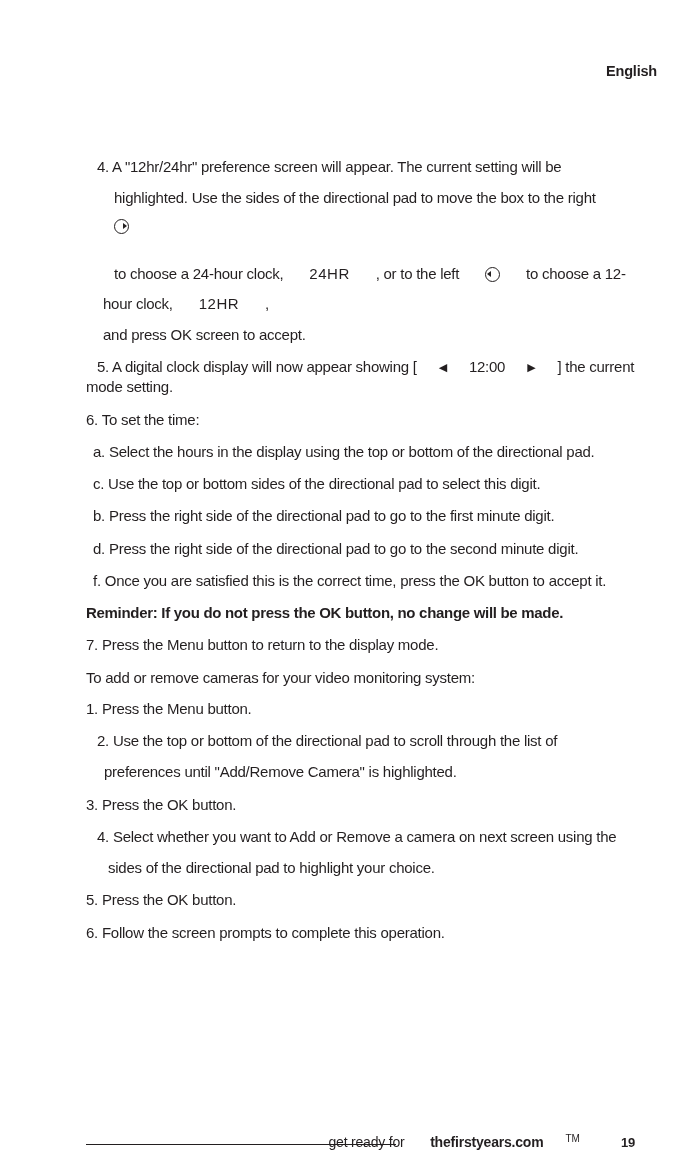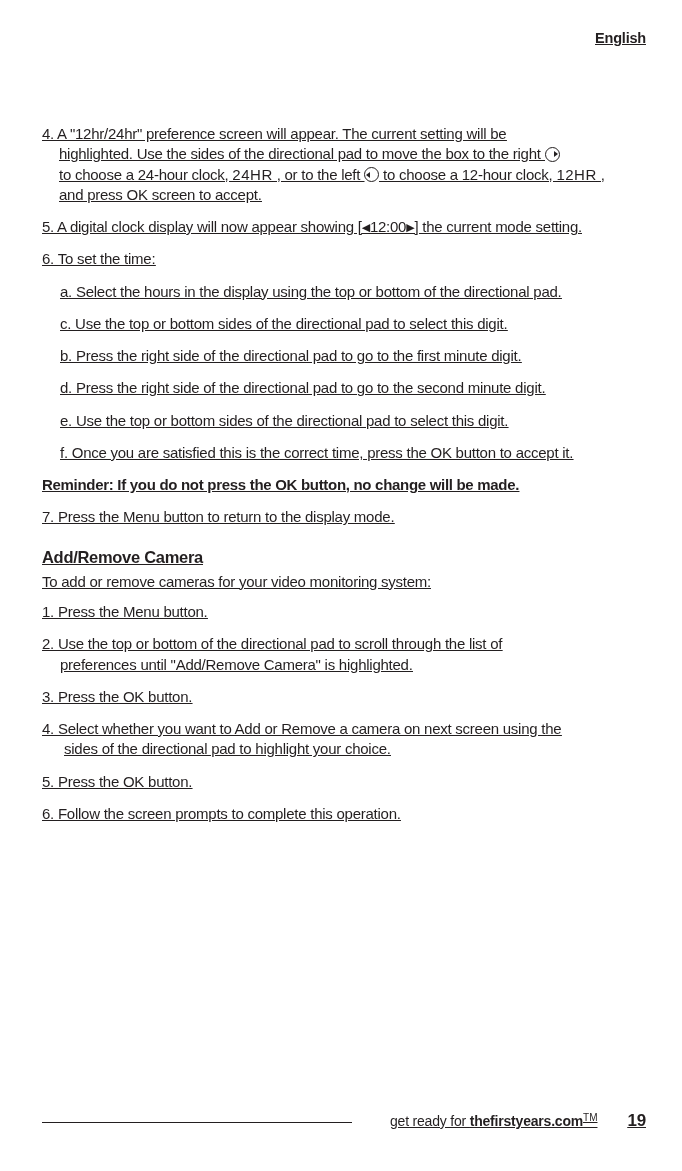--- a/index.html
+++ b/index.html
@@ -1,15 +1,15 @@
 <!DOCTYPE html>
 <html><head>
 <meta charset="utf-8">
 <style>
-  * { box-sizing: border-box; margin: 0; padding: 0; text-decoration: underline; }
+  * { box-sizing: border-box; margin: 11px; padding: 0; }
   body {
     width: 682px;
     height: 1171px;
     background: #fff;
     font-family: -apple-system, "Helvetica Neue", Arial, sans-serif;
     color: #231f20;
     position: relative;
     padding: 30px 36px 40px 42px;
   }
   .lang-header {
@@ -114,21 +114,21 @@
     position: absolute;
     right: 0;
     top: 0;
     font-size: 14px;
     letter-spacing: -0.2px;
   }
   .footer-text strong { font-weight: 700; }
   .tm { font-size: 10px; vertical-align: 5px; letter-spacing: 0; }
   .page-num {
     font-weight: 700;
-    font-size: 17px;
+    font-size: 13px;
     margin-left: 30px;
   }
   .sp4 .indent { margin-left: 17px; }
 </style>
 </head>
 <body>
 
 <div class="lang-header">English</div>
 
 <div class="body-text">
@@ -147,28 +147,26 @@
 
   <div class="step">
     <span>5. A digital clock display will now appear showing [</span><span class="tri-left"></span><span>12:00</span><span class="tri-right"></span><span>] the current mode setting.</span>
   </div>
 
   <div class="step">6. To set the time:</div>
   <div class="substep">a. Select the hours in the display using the top or bottom of the directional pad.</div>
   <div class="substep">c. Use the top or bottom sides of the directional pad to select this digit.</div>
   <div class="substep">b. Press the right side of the directional pad to go to the first minute digit.</div>
   <div class="substep">d. Press the right side of the directional pad to go to the second minute digit.</div>
-  <div class="substep">e. Use the top or bottom sides of the directional pad to select this digit.</div>
   <div class="substep">f.  Once you are satisfied this is the correct time, press the OK button to accept it.</div>
 
   <div class="bold-reminder">Reminder: If you do not press the OK button, no change will be made.</div>
 
   <div class="step">7. Press the Menu button to return to the display mode.</div>
 
-  <div class="section-heading">Add/Remove Camera</div>
   <div class="step" style="margin-bottom:10px">To add or remove cameras for your video monitoring system:</div>
 
   <div class="step">1.  Press the Menu button.</div>
   <div class="step">
     <span>2. Use the top or bottom of the directional pad to scroll through the list of</span>
     <span class="indent">preferences until "Add/Remove Camera" is highlighted.</span>
   </div>
   <div class="step">3. Press the OK button.</div>
   <div class="step">
     <span>4.  Select whether you want to Add or Remove a camera on next screen using the</span>

